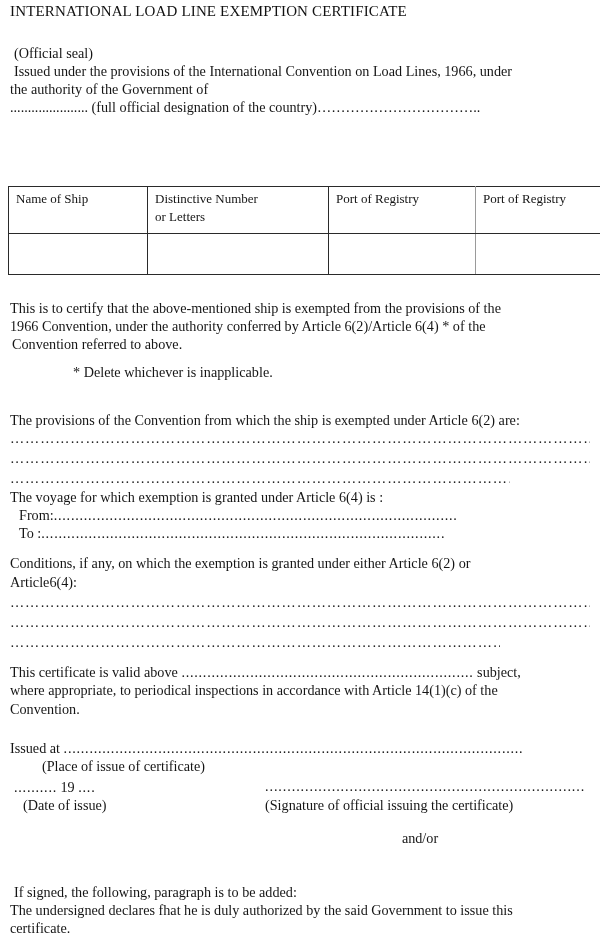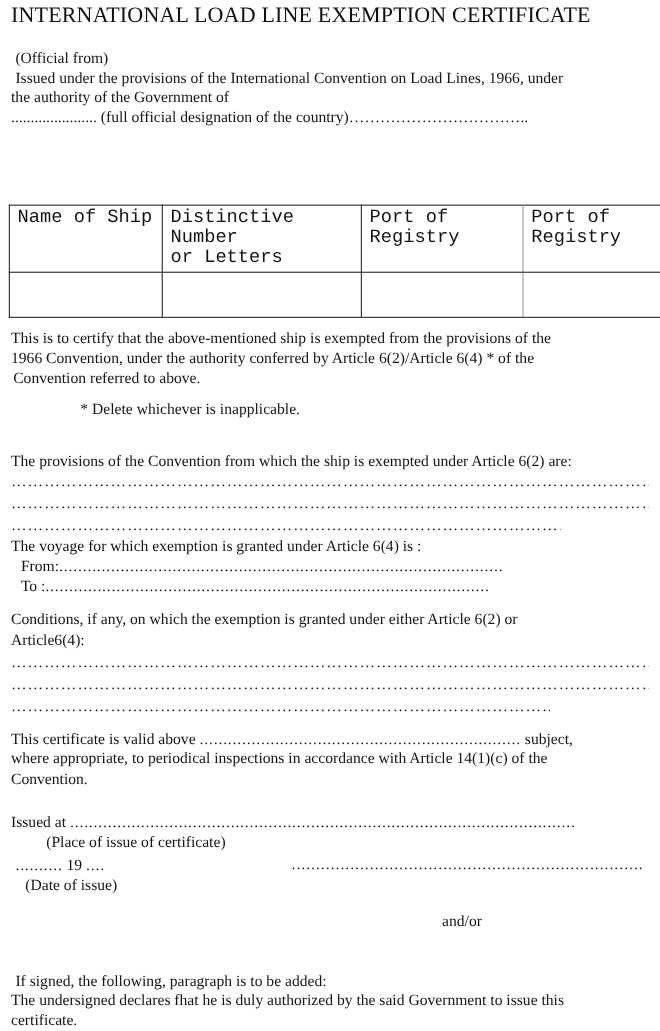--- a/index.html
+++ b/index.html
@@ -20,21 +20,21 @@
     width: 600px;
     height: 937px;
     background: #ffffff;
   }
 
   
   .doc-title {
     position: absolute;
     left: 10px;
     top: 3px;
-    font-size: 20px;
+    font-size: 15px;
     letter-spacing: 0.15px;
     white-space: nowrap;
     color: #111;
   }
 
   
   .block {
     position: absolute;
     font-size: 14.2px;
     line-height: 18.6px;
@@ -69,43 +69,42 @@
     left: 8px;
     top: 186px;
     width: 582px;
     border-collapse: collapse;
     table-layout: fixed;
   }
   .tbl td {
     border: 1px solid #2a2a2a;
     vertical-align: top;
     padding: 3px 6px 3px 7px;
-    font-size: 17px;
+    font-size: 13px;
     line-height: 18px;
     color: #141414;
-    font-family: Liberation Mono, monospace;
   }
   .tbl .hdr-row td { height: 40px; }
   .tbl .body-row td { height: 34px; }
   .c1 { width: 125px; }
   .c2 { width: 167px; }
   .c3 { width: 133px; }
   .c4 { width: 157px; }
 
   
   .tbl .soft { border-left-color: #9a9a9a; border-right-color: #9a9a9a; }
 </style>
 </head>
 <body>
 
 <div class="page">
 
   <div class="doc-title">INTERNATIONAL LOAD LINE EXEMPTION CERTIFICATE</div>
 
-  <div class="line" style="left:14px; top:44px;">(Official from)</div>
+  <div class="line" style="left:14px; top:44px;">(Official seal)</div>
 
   <div class="line" style="left:14px; top:62px;">Issued under the provisions of the International Convention on Load Lines, 1966, under</div>
 
   <div class="line" style="left:10px; top:80px;">the authority of the Government of</div>
 
   <div class="line" style="left:10px; top:98px;">...................... (full official designation of the country)……………………………..</div>
 
 
   <table class="tbl">
     <tbody>
@@ -179,20 +178,21 @@
   <div class="line" style="left:14px; top:778px;">
     <span style="letter-spacing:0.75px;">..........</span>
     <span>19</span>
     <span style="letter-spacing:0.75px;">....</span>
   </div>
 
   <div class="line" style="left:23px; top:796px;">(Date of issue)</div>
 
   <div class="dots" style="left:265px; top:777px; width:320px;">..............................................................................</div>
 
+  <div class="line" style="left:265px; top:796px;">(Signature of official issuing the certificate)</div>
 
   <div class="line center" style="left:270px; top:829px; width:300px;">and/or</div>
 
 
   <div class="line" style="left:14px; top:883px;">If signed, the following, paragraph is to be added:</div>
 
   <div class="line" style="left:10px; top:901px;">The undersigned declares fhat he is duly authorized by the said Government to issue this</div>
 
   <div class="line" style="left:10px; top:919px;">certificate.</div>
 

